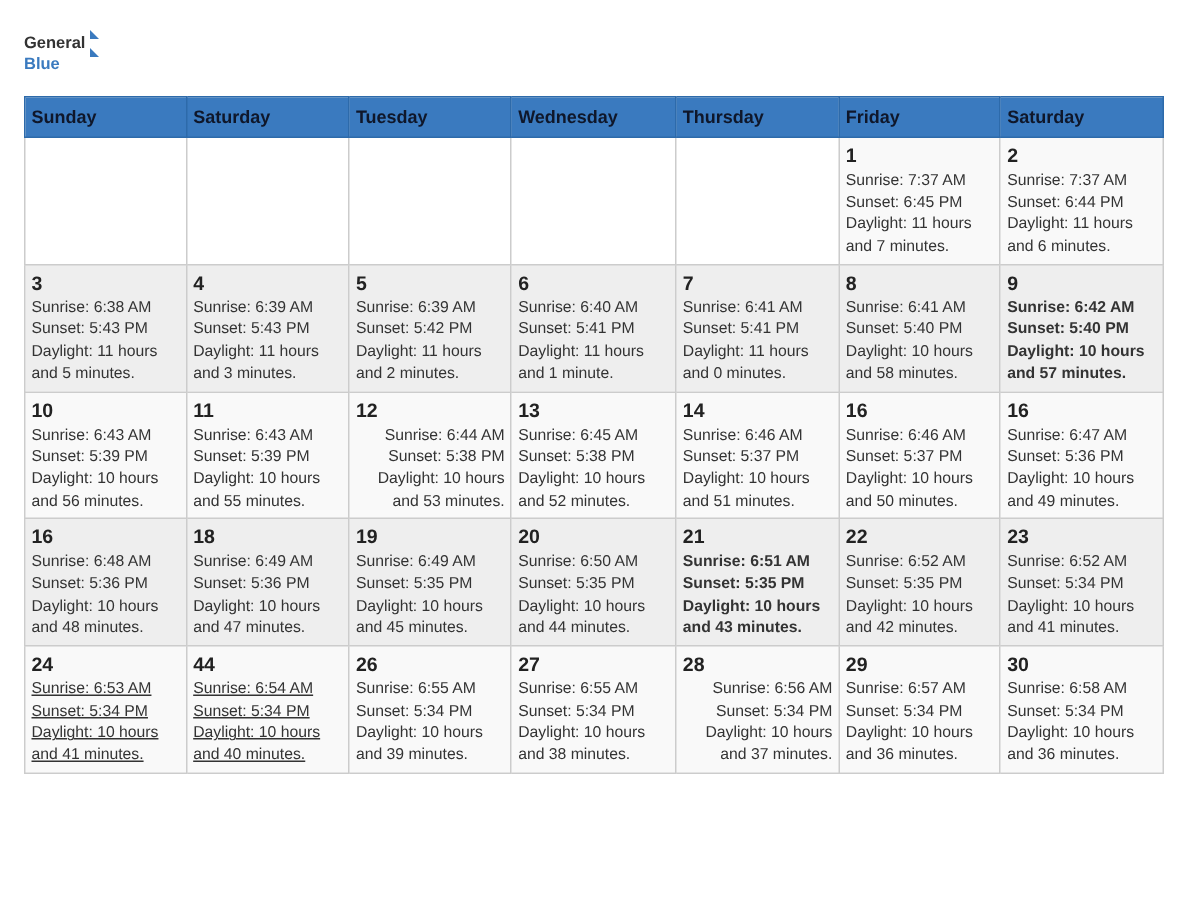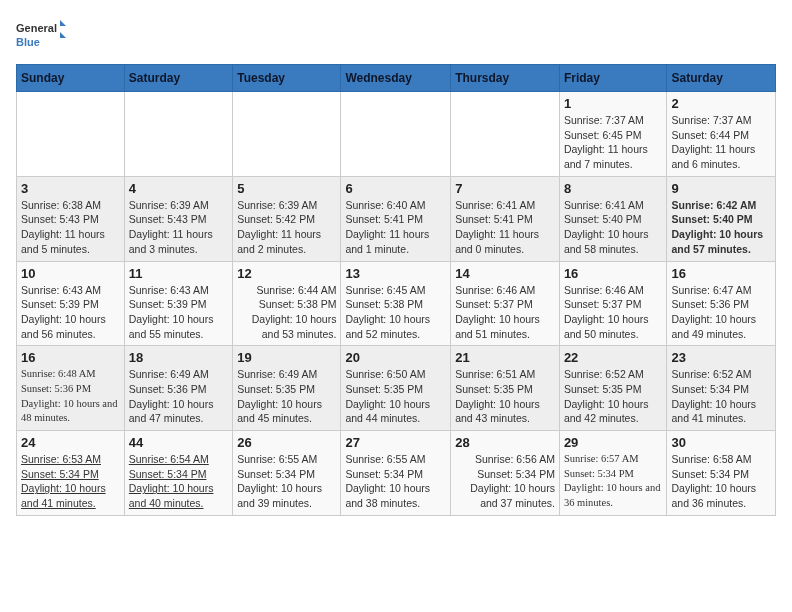--- a/index.html
+++ b/index.html
@@ -212,21 +212,21 @@
         <td>
           <span class="day-number">16</span>
           <div class="day-info" style="white-space: pre-line;">Sunrise: 6:47 AM
 Sunset: 5:36 PM
 Daylight: 10 hours and 49 minutes.</div>
         </td>
       </tr>
       <tr>
         <td>
           <span class="day-number">16</span>
-          <div class="day-info" style="white-space: pre-line; font-family: Liberation Serif, serif;">Sunrise: 6:48 AM
+          <div class="day-info" style="white-space: pre-line;">Sunrise: 6:48 AM
 Sunset: 5:36 PM
 Daylight: 10 hours and 48 minutes.</div>
         </td>
         <td>
           <span class="day-number">18</span>
           <div class="day-info" style="white-space: pre-line;">Sunrise: 6:49 AM
 Sunset: 5:36 PM
 Daylight: 10 hours and 47 minutes.</div>
         </td>
         <td>
@@ -236,21 +236,21 @@
 Daylight: 10 hours and 45 minutes.</div>
         </td>
         <td>
           <span class="day-number">20</span>
           <div class="day-info" style="white-space: pre-line;">Sunrise: 6:50 AM
 Sunset: 5:35 PM
 Daylight: 10 hours and 44 minutes.</div>
         </td>
         <td>
           <span class="day-number">21</span>
-          <div class="day-info" style="white-space: pre-line;">Sunrise: 6:51 AM
+          <div class="day-info" style="white-space: pre-line; font-weight: bold;">Sunrise: 6:51 AM
 Sunset: 5:35 PM
 Daylight: 10 hours and 43 minutes.</div>
         </td>
         <td>
           <span class="day-number">22</span>
           <div class="day-info" style="white-space: pre-line;">Sunrise: 6:52 AM
 Sunset: 5:35 PM
 Daylight: 10 hours and 42 minutes.</div>
         </td>
         <td>
@@ -286,21 +286,21 @@
 Daylight: 10 hours and 38 minutes.</div>
         </td>
         <td>
           <span class="day-number">28</span>
           <div class="day-info" style="white-space: pre-line; text-align: right;">Sunrise: 6:56 AM
 Sunset: 5:34 PM
 Daylight: 10 hours and 37 minutes.</div>
         </td>
         <td>
           <span class="day-number">29</span>
-          <div class="day-info" style="white-space: pre-line; font-family: Liberation Serif, serif;">Sunrise: 6:57 AM
+          <div class="day-info" style="white-space: pre-line;">Sunrise: 6:57 AM
 Sunset: 5:34 PM
 Daylight: 10 hours and 36 minutes.</div>
         </td>
         <td>
           <span class="day-number">30</span>
           <div class="day-info" style="white-space: pre-line;">Sunrise: 6:58 AM
 Sunset: 5:34 PM
 Daylight: 10 hours and 36 minutes.</div>
         </td>
       </tr>

